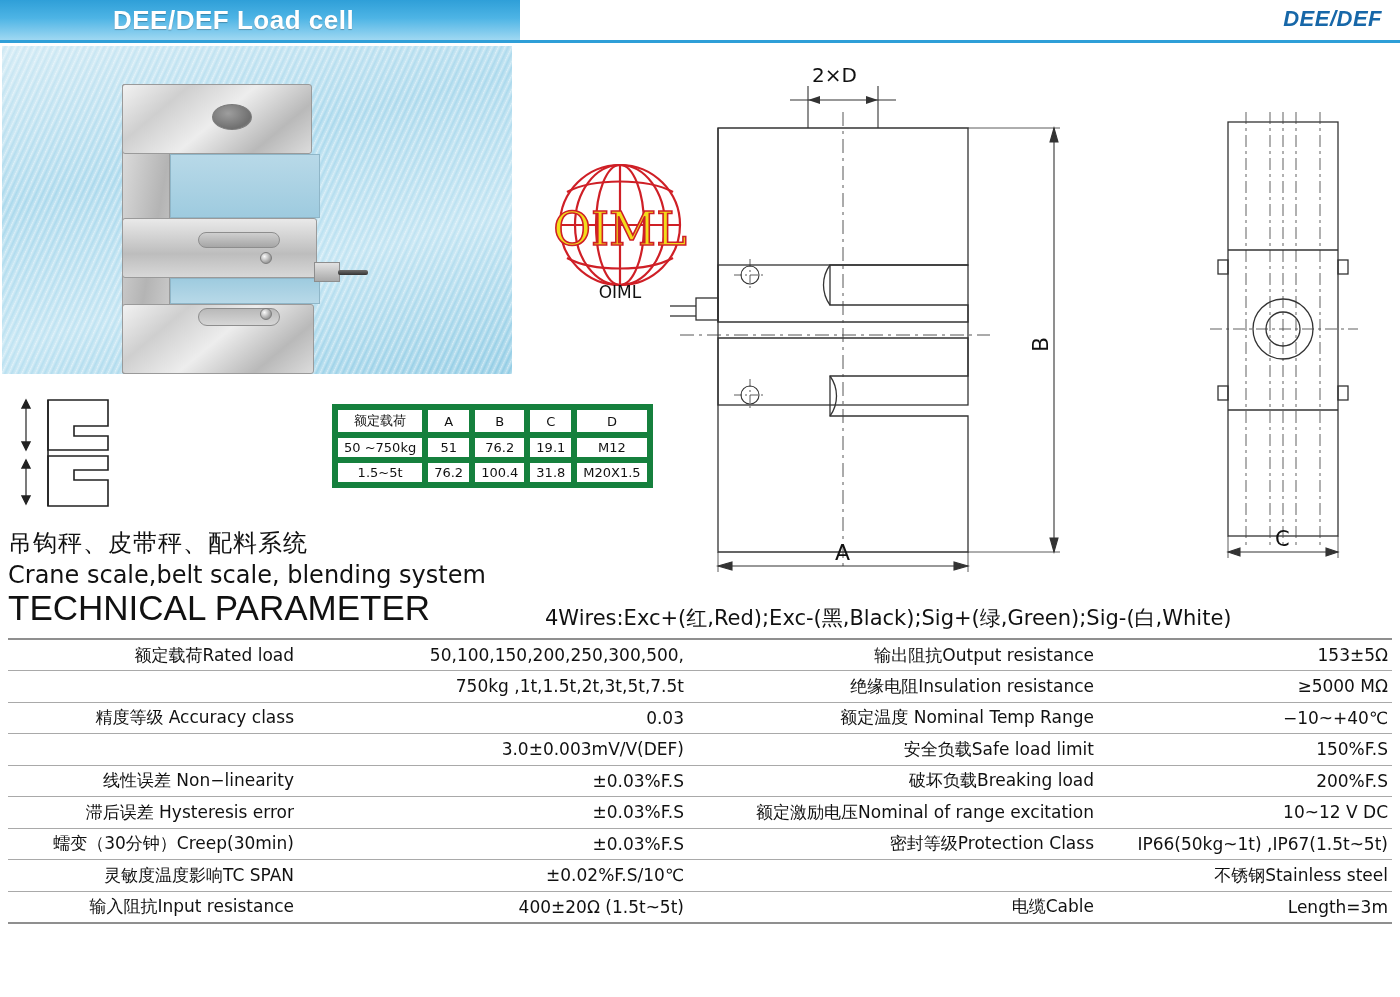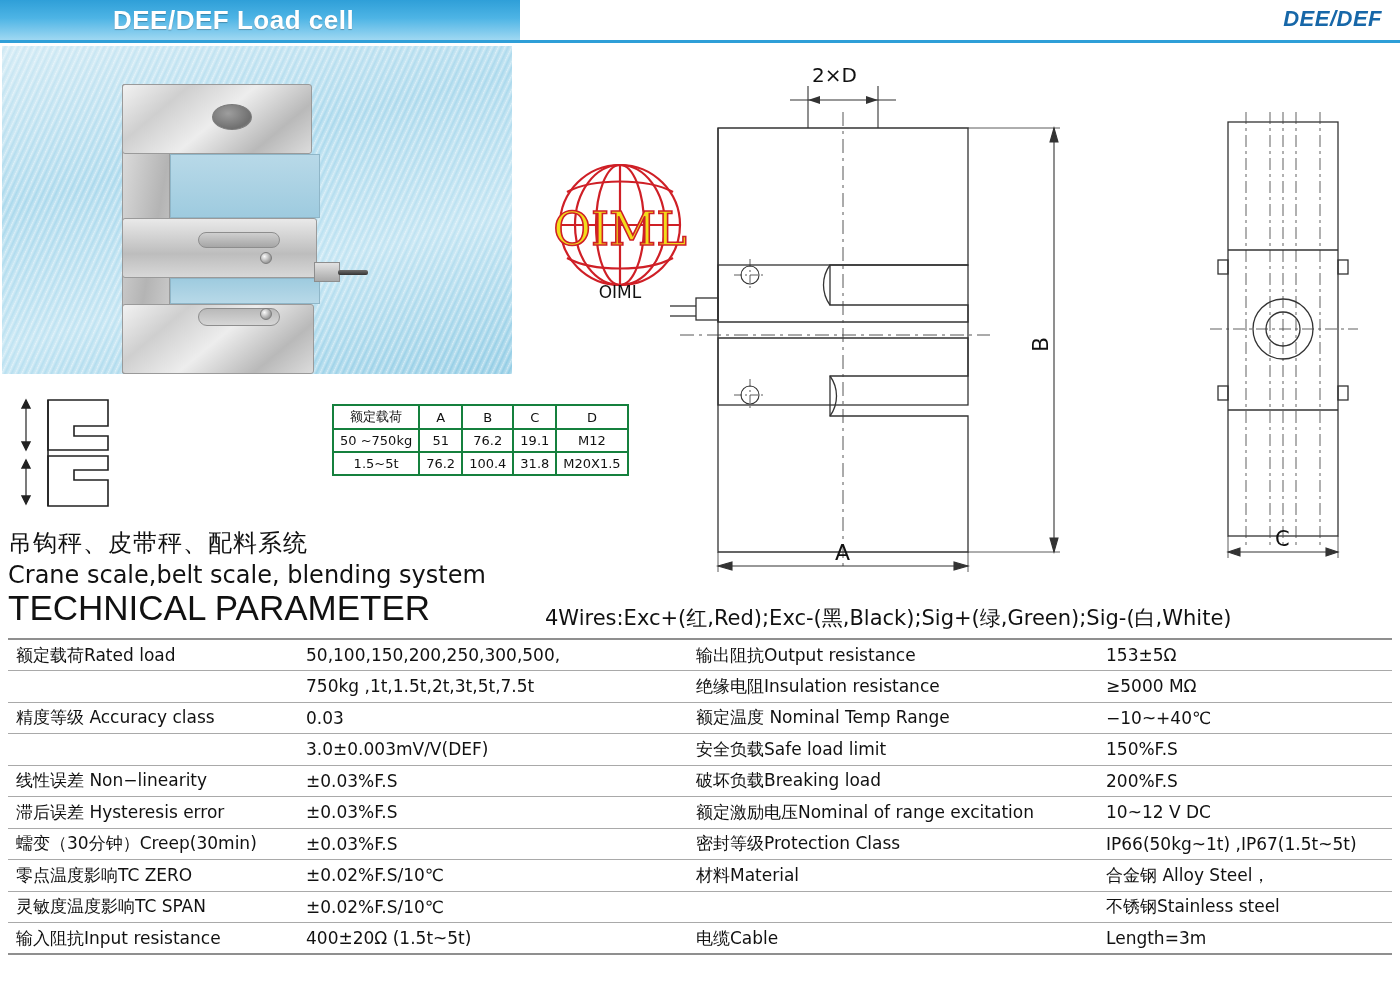--- a/index.html
+++ b/index.html
@@ -118,21 +118,21 @@
   #drawing-side  { position:absolute; left:1180px; top:100px; width:215px; height:480px; }
 
   
   #dim-table {
     position:absolute; left:332px; top:404px;
     border-collapse:collapse;
     font-family:"DejaVu Sans", sans-serif;
     font-size:13px;
   }
   #dim-table td, #dim-table th {
-    border:2px solid #15803d; padding:2px 6px; text-align:center;
+    border:6px solid #15803d; padding:2px 6px; text-align:center;
     font-weight:normal; color:#111; height:23px;
   }
   #dim-table th:first-child, #dim-table td:first-child { min-width:74px; }
   #dim-table td { min-width:38px; }
 
   
   #applications {
     position:absolute; left:8px; top:528px; width:520px;
     font-size:24px; line-height:1.32; color:#111;
   }
@@ -159,20 +159,21 @@
     font-family:"DejaVu Sans", sans-serif;
   }
   #spec-table tr { height:31.5px; }
   #spec-table td {
     border-top:1px solid #a9a9a9;
     border-bottom:1px solid #a9a9a9;
     font-size:17px; color:#111;
     padding:0 4px 0 8px;
     vertical-align:middle;
     white-space:nowrap;
+    text-align:right;
   }
   #spec-table tr:first-child td { border-top:2px solid #8f8f8f; }
   #spec-table tr:last-child td { border-bottom:2px solid #8f8f8f; }
   td.lbl-l { width:290px; }
   td.val-l { width:390px; }
   td.lbl-r { width:410px; }
   td.val-r { width:294px; }
   td.small { font-size:14px; }
   td.blank { }
 </style>
@@ -402,26 +403,20 @@
       <td class="lbl-r">额定激励电压Nominal of range excitation</td>
       <td class="val-r">10~12 V DC</td>
     </tr>
     <tr>
       <td class="lbl-l">蠕变（30分钟）Creep(30min)</td>
       <td class="val-l">±0.03%F.S</td>
       <td class="lbl-r">密封等级Protection Class</td>
       <td class="val-r small">IP66(50kg~1t) ,IP67(1.5t~5t)</td>
     </tr>
     <tr>
-      <td class="lbl-l">零点温度影响TC ZERO</td>
-      <td class="val-l">±0.02%F.S/10℃</td>
-      <td class="lbl-r">材料Material</td>
-      <td class="val-r">合金钢 Alloy Steel，</td>
-    </tr>
-    <tr>
       <td class="lbl-l">灵敏度温度影响TC SPAN</td>
       <td class="val-l">±0.02%F.S/10℃</td>
       <td class="lbl-r blank"></td>
       <td class="val-r">不锈钢Stainless steel</td>
     </tr>
     <tr>
       <td class="lbl-l">输入阻抗Input resistance</td>
       <td class="val-l">400±20Ω (1.5t~5t)</td>
       <td class="lbl-r">电缆Cable</td>
       <td class="val-r">Length=3m</td>

